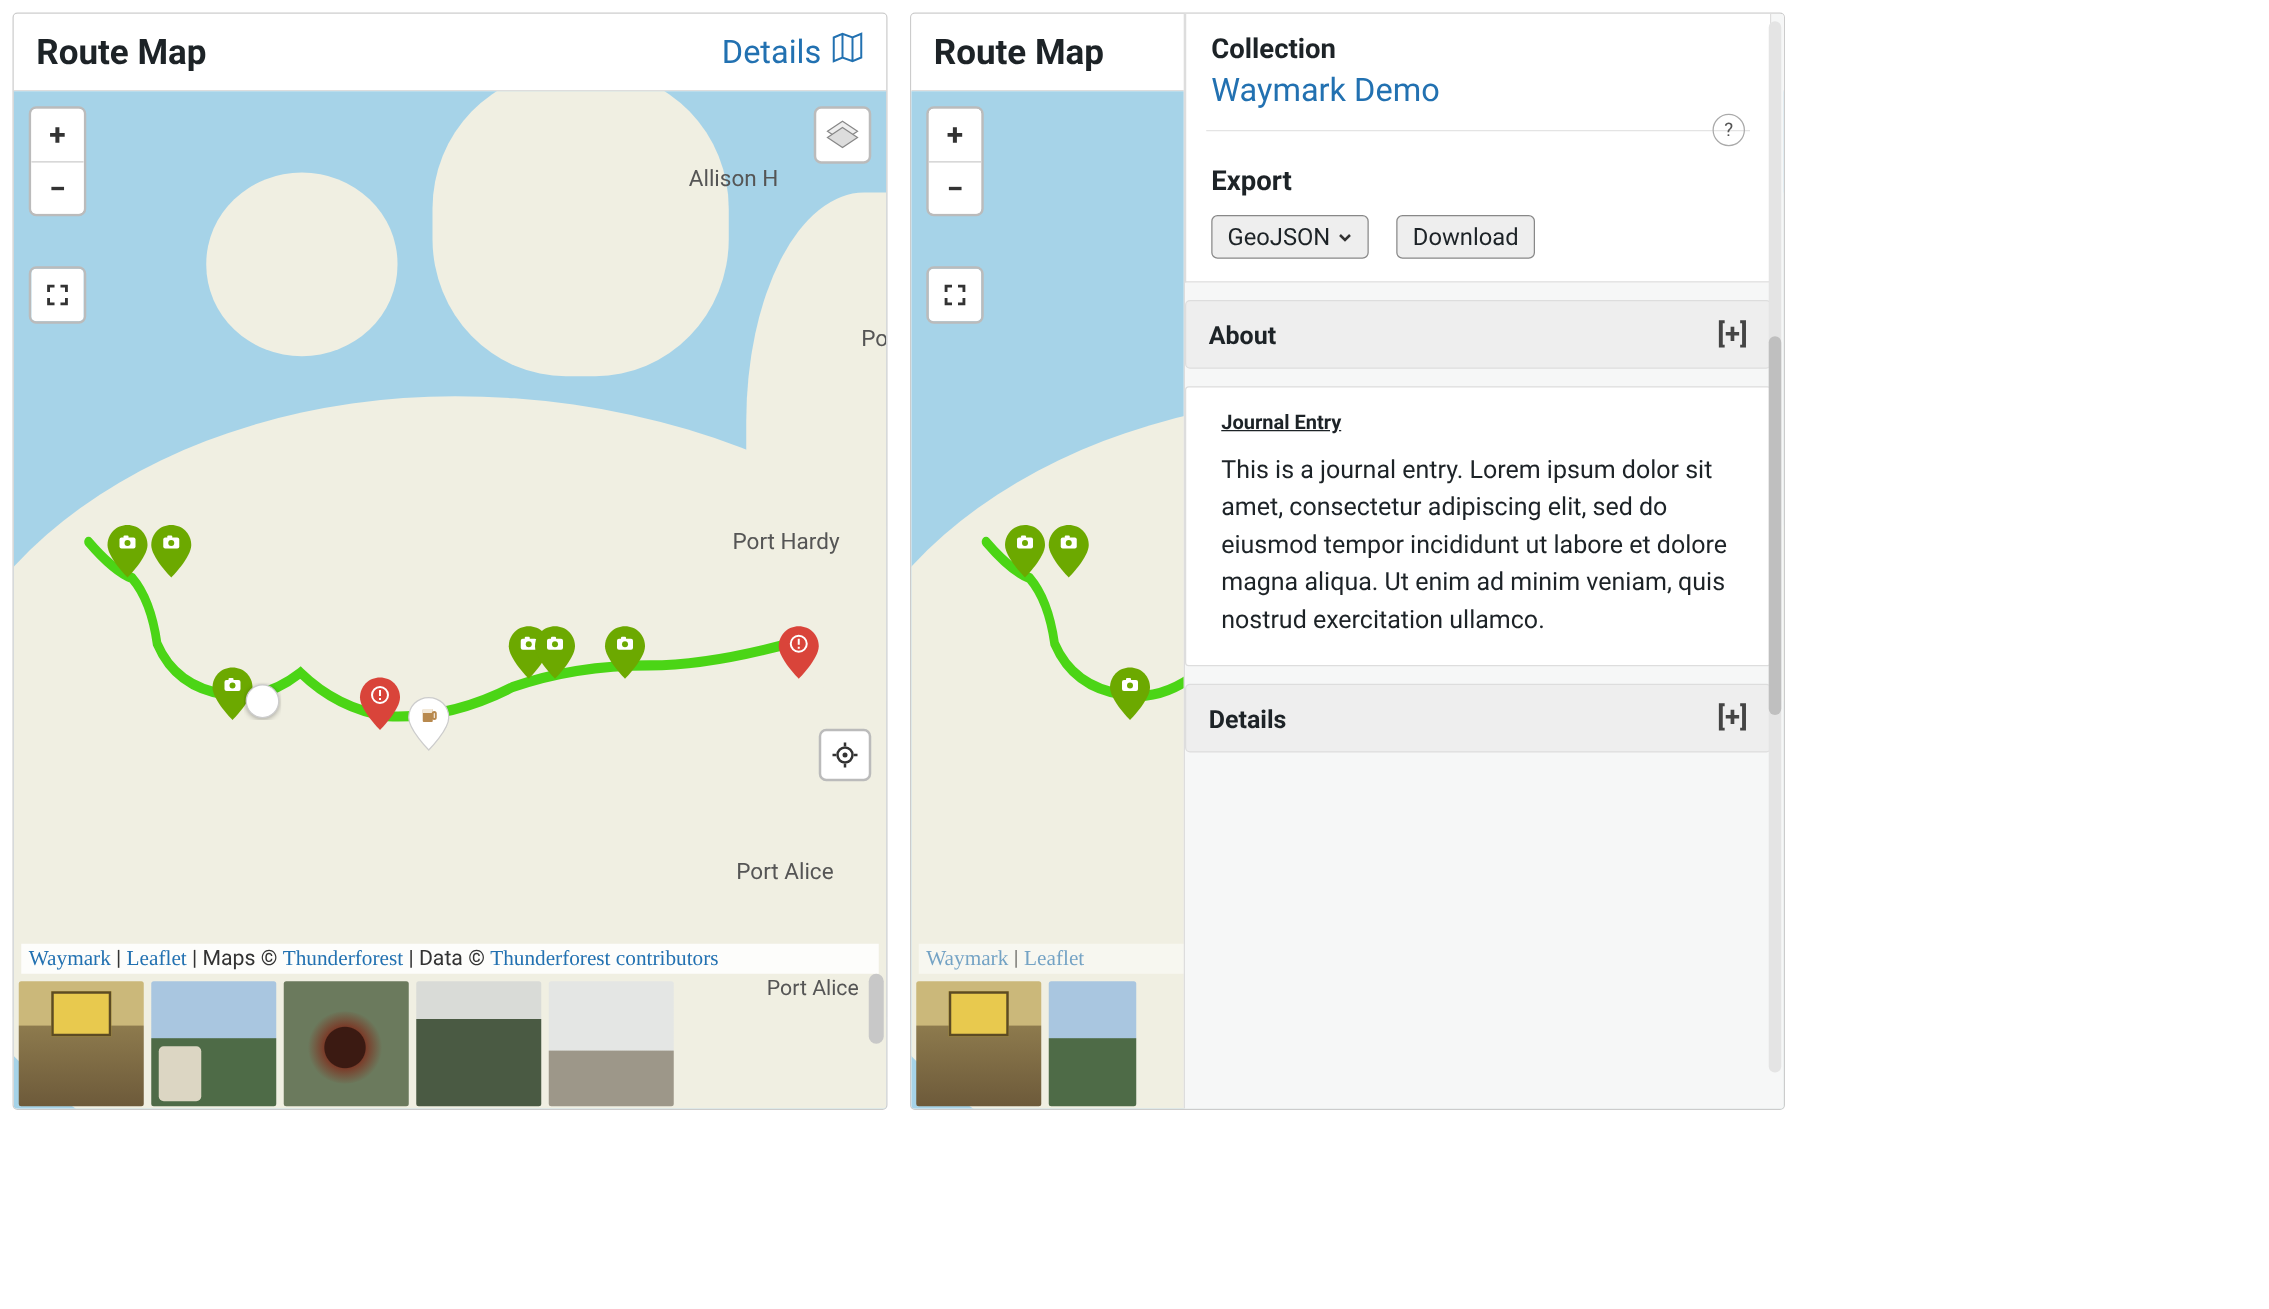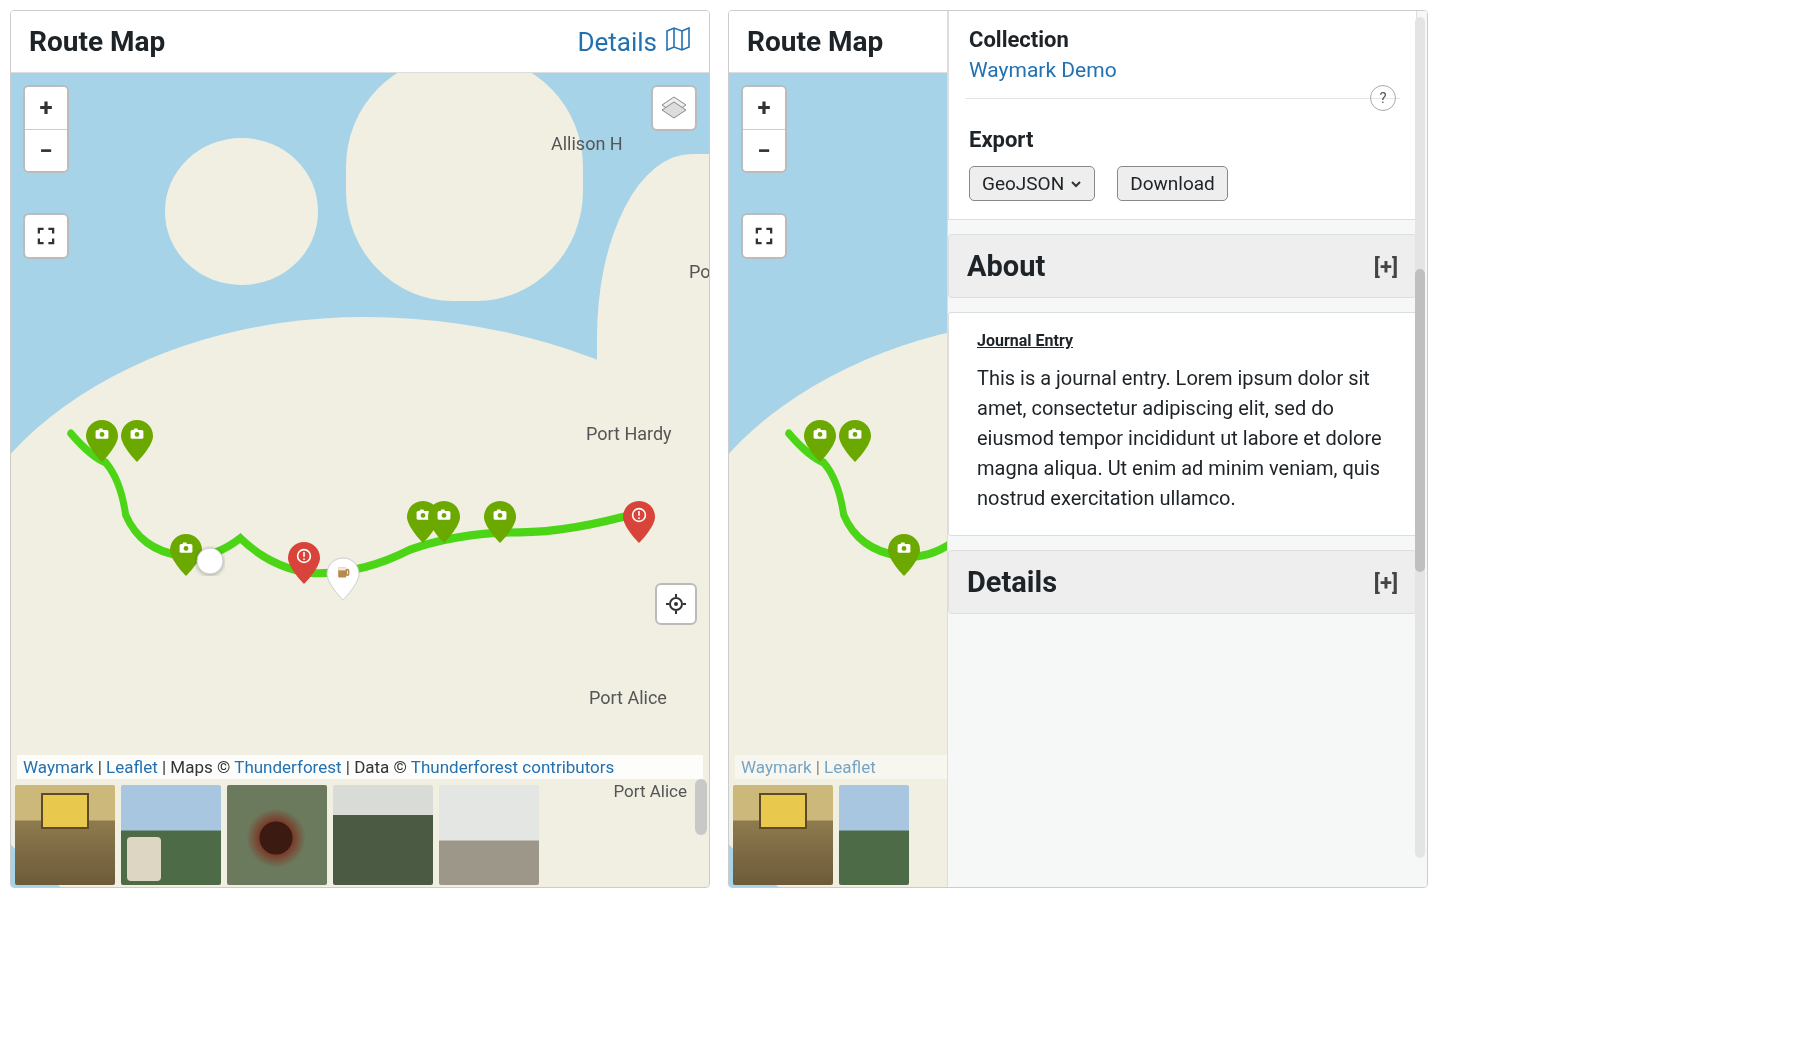--- a/index.html
+++ b/index.html
@@ -112,21 +112,21 @@
   .attribution {
     position: absolute;
     bottom: 108px;
     left: 6px;
     right: 6px;
     background: rgba(255,255,255,0.85);
     font-size: 17px;
     color: #333;
     padding: 2px 6px;
   }
-  .attribution a { color:#2271b1; text-decoration:none; }
+  .attribution a { color:#2271b1; text-decoration:none;font-family:Liberation Serif, serif; }
   .thumbs {
     position:absolute;
     left:4px;
     bottom:2px;
     display:flex;
     gap:6px;
   }
   .thumb {
     width:100px; height:100px;
     background:#bdbdb4;
@@ -172,21 +172,21 @@
     border-radius:5px;
   }
   .overlay-top {
     background:#fff;
     border:1px solid #ddd;
     border-top:none;
     margin: 0 10px 14px 0;
     padding: 4px 20px 18px 20px;
   }
   .ov-sec-title { font-weight:700; font-size:22px; margin-top:12px; margin-bottom:6px;}
-  .ov-link { color:#2271b1; font-size:21px;text-align:center; }
+  .ov-link { color:#2271b1; font-size:26px;text-align:center; }
   .ov-divider { height:1px; background:#e4e4e4; margin:16px -4px; }
   .export-row { display:flex; align-items:center; gap:22px; margin-top:8px;}
   .select, .btn {
     font-size:19px;
     padding:5px 12px;
     border:1px solid #888;
     border-radius:5px;
     background:#eeeeee;
     cursor:pointer;
     display:flex; align-items:center; gap:6px;
@@ -205,21 +205,21 @@
     margin: 0 10px 14px 0;
     border:1px solid #ddd;
     background:#eeeeee;
     border-radius:4px;
     padding:14px 18px;
     display:flex;
     justify-content:space-between;
     align-items:center;
     cursor:pointer;
   }
-  .accordion .ac-title { font-size:29px; font-weight:700; }
+  .accordion .ac-title { font-size:20px; font-weight:700; }
   .accordion .ac-toggle { font-size:22px; font-weight:700; color:#444;}
   .journal {
     background:#fff;
     border:1px solid #ddd;
     border-radius:3px;
     margin: 0 10px 14px 0;
     padding: 16px 20px 22px 28px;
     font-size:20px;
     line-height:1.5;
   }

